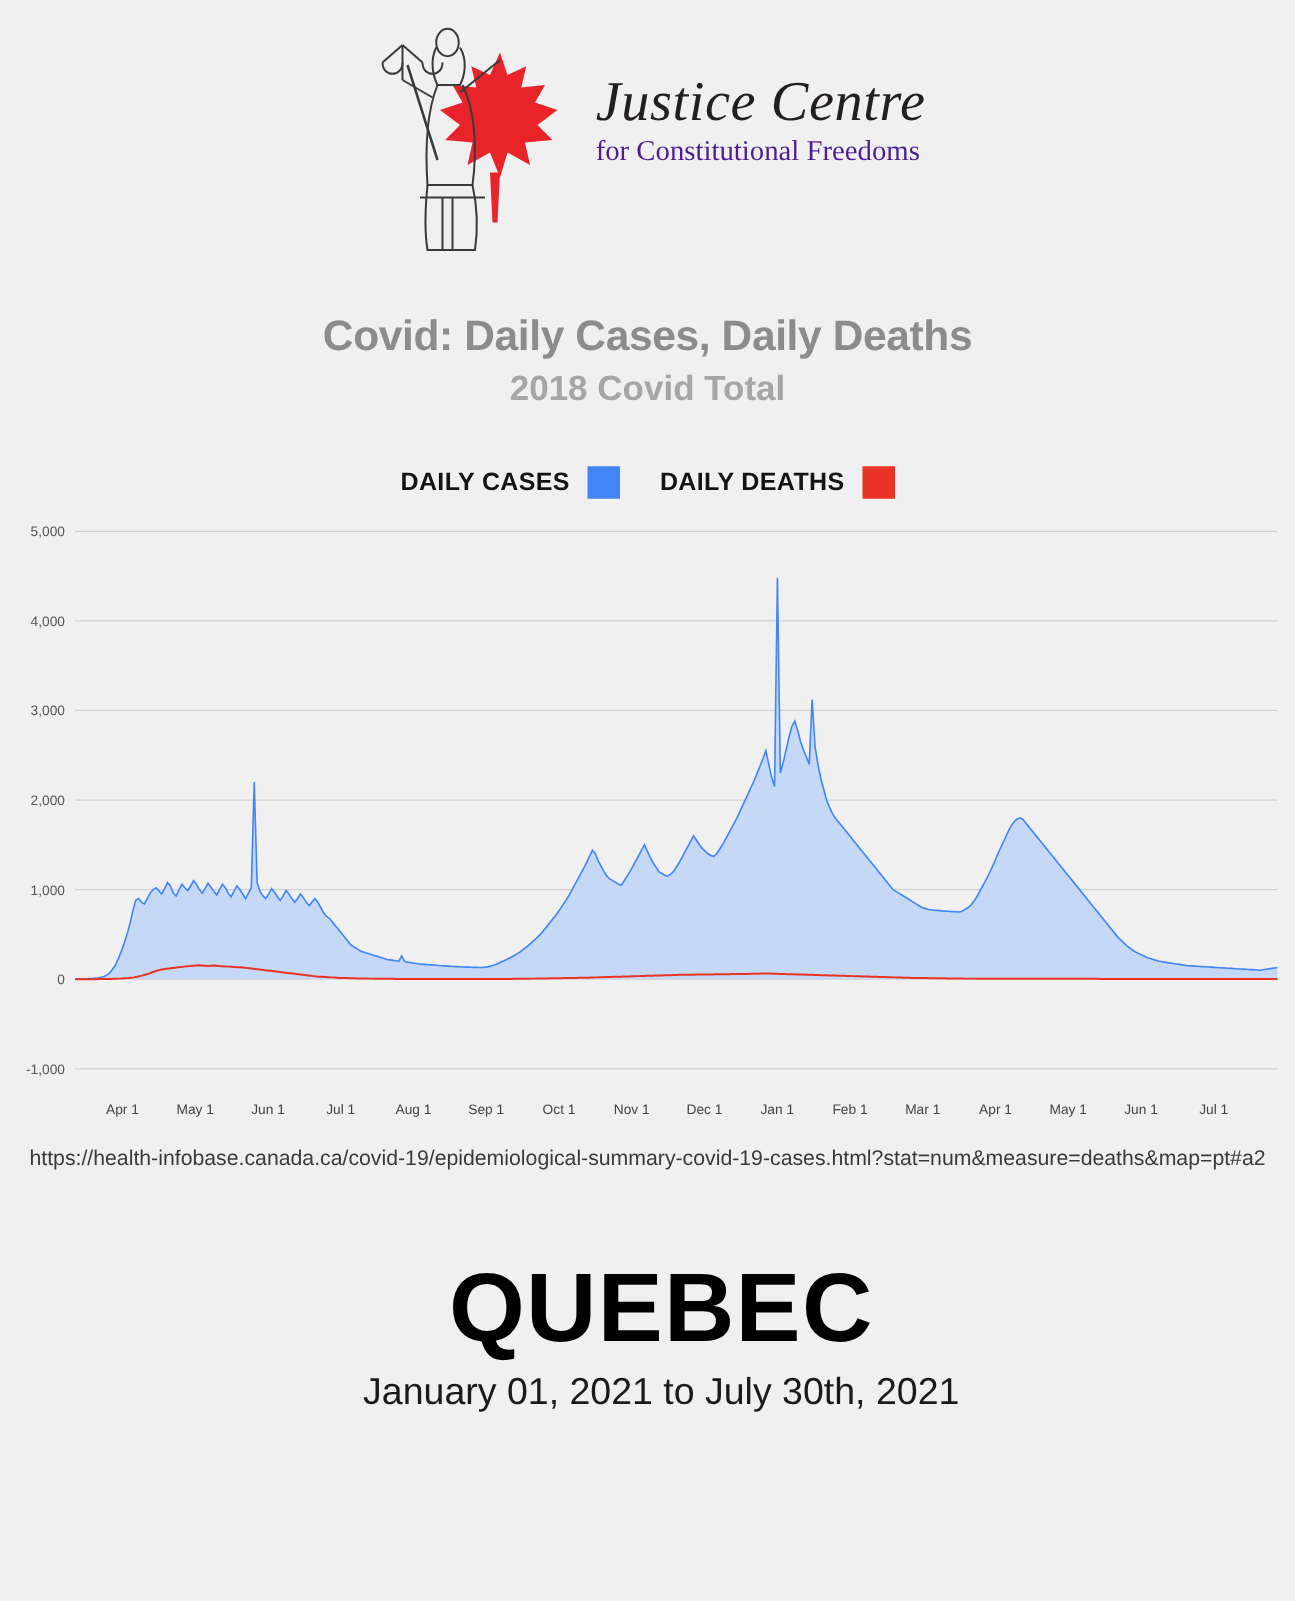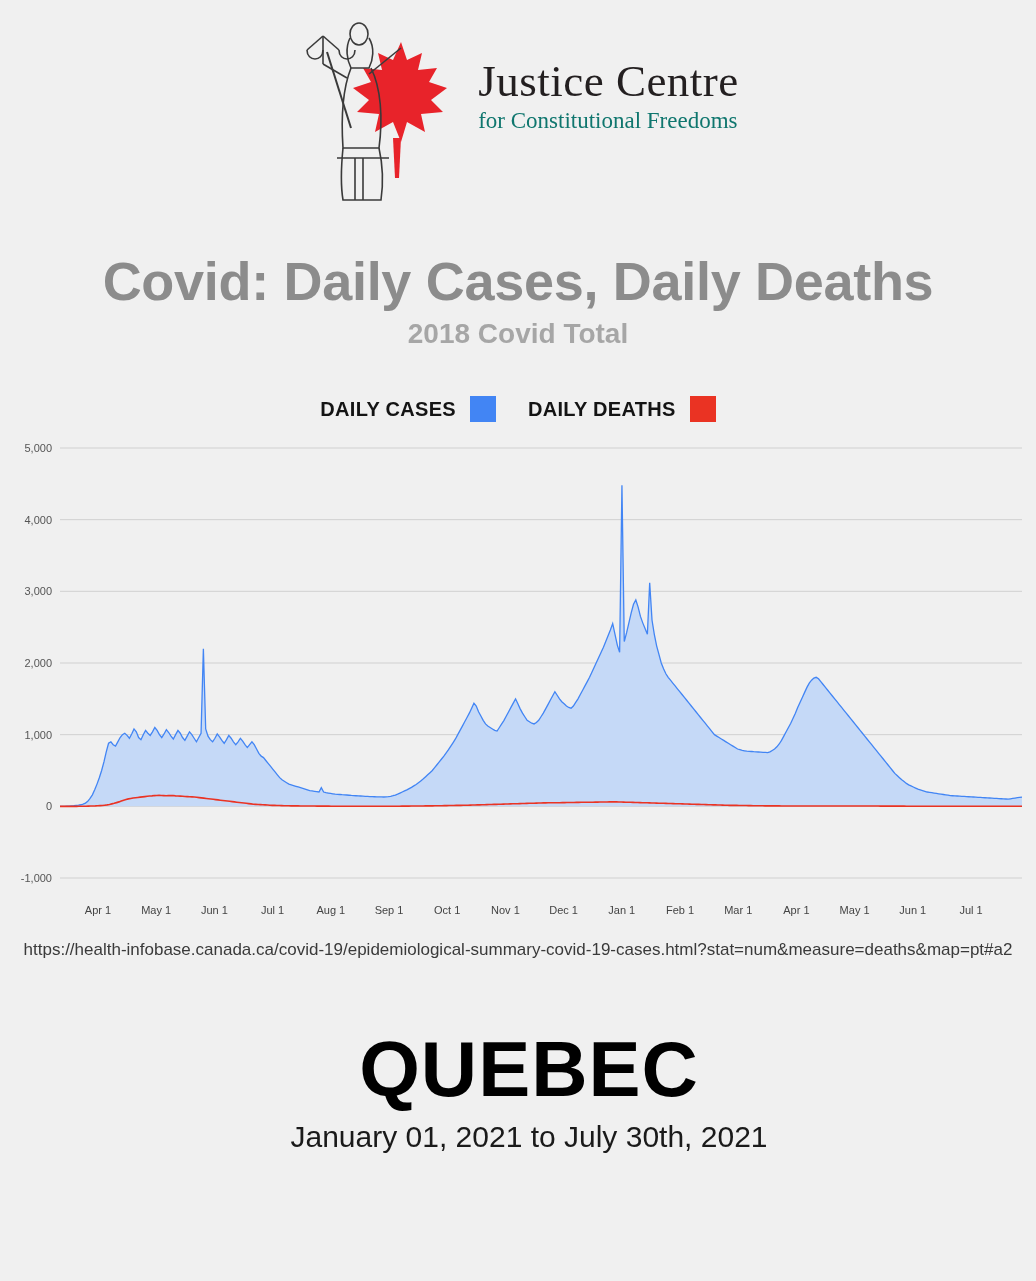--- a/index.html
+++ b/index.html
@@ -36,42 +36,43 @@
   .logo-text {
     padding-top: 50px;
     text-align: left;
   }
   .logo-title {
     font-family: "Liberation Serif", serif;
     font-size: 45px;
     color: #231f20;
     line-height: 1.05;
     letter-spacing: 0.5px;
+    font-style: italic;
   }
   .logo-sub {
     font-family: "Liberation Serif", serif;
     font-size: 23px;
-    color: #0f766e;
+    color: #4c1d95;
     line-height: 1.2;
     margin-top: 2px;
   }
   .logo-url {
     font-family: "Liberation Sans", sans-serif;
     font-weight: bold;
     font-size: 23px;
     color: #231f20;
     text-align: center;
     margin-top: 10px;
     letter-spacing: 0.5px;
   }
 
   
   .chart-title {
     text-align: center;
-    font-size: 54px;
+    font-size: 34px;
     font-weight: bold;
     color: #8c8c8c;
     margin-top: 42px;
     letter-spacing: -0.3px;
   }
   .chart-subtitle {
     text-align: center;
     font-size: 28px;
     font-weight: bold;
     color: #a6a6a6;

